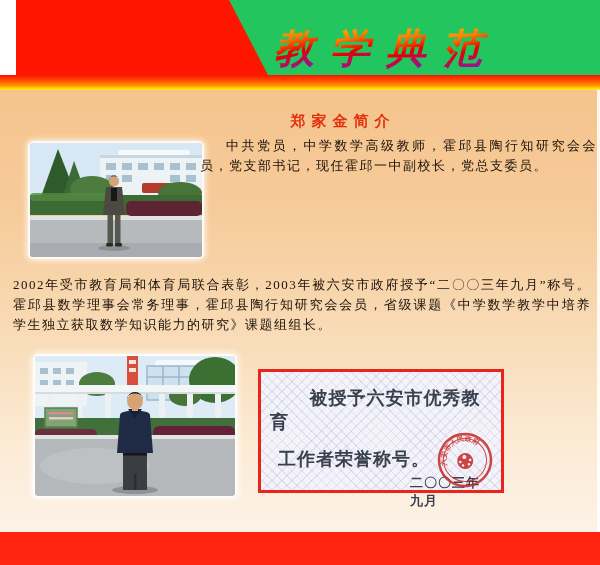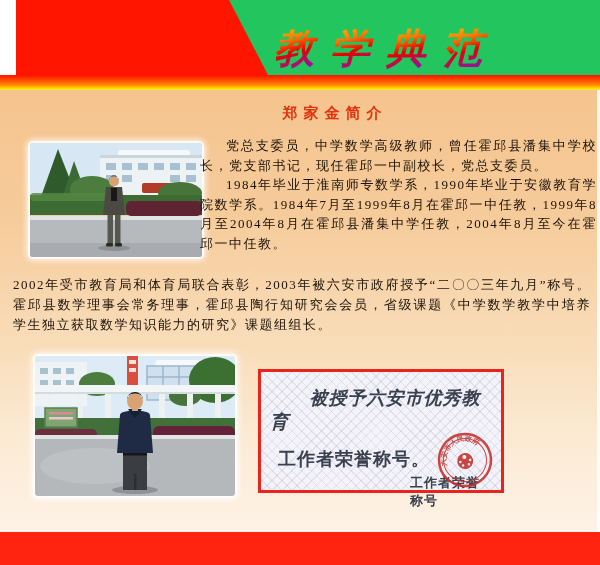--- a/index.html
+++ b/index.html
@@ -25,21 +25,21 @@
     position:absolute;left:0;top:75px;width:600px;height:15px;
     background:linear-gradient(180deg,#ff1200 0%,#ff5500 40%,#ff9300 70%,#ffd800 88%,#ffe83c 100%);
   }
   
   .body-area{
     position:absolute;left:0;top:90px;width:600px;height:442px;
     background:linear-gradient(180deg,#f5c48e 0%,#f6cb9a 28%,#f9ddba 58%,#fcebd5 80%,#fdf2e6 100%);
   }
   .right-edge{position:absolute;right:0;top:0;width:3px;height:442px;background:rgba(255,255,255,.85);}
   .section-heading{
-    position:absolute;left:200px;top:14px;width:270px;margin:0;text-align:center;
+    position:absolute;left:200px;top:14px;width:270px;margin:8px;text-align:center;
     font-size:15px;font-weight:bold;color:#e2320e;letter-spacing:6px;
   }
   .bio-text{position:absolute;left:200px;top:46px;width:397px;color:#1b1208;}
   .bio-text p{margin:0;font-size:13px;line-height:19.5px;letter-spacing:1.5px;text-align:justify;text-indent:2em;font-weight:500;}
   .para3{
     position:absolute;left:13px;top:185px;width:578px;margin:0;color:#1b1208;
     font-size:13px;line-height:20px;letter-spacing:1.5px;text-align:justify;font-weight:500;
   }
   
   .photo{position:absolute;border-radius:3px;box-shadow:0 0 6px 3px rgba(255,255,255,.9),0 0 0 2px rgba(255,255,255,.7);overflow:hidden;}
@@ -51,21 +51,21 @@
     position:absolute;left:258px;top:279px;width:246px;height:124px;box-sizing:border-box;
     border:3px solid #ea241a;
     background-color:#f4f3fa;
     background-image:
       repeating-linear-gradient(45deg,rgba(110,110,165,.14) 0 1px,transparent 1px 7px),
       repeating-linear-gradient(-45deg,rgba(110,110,165,.14) 0 1px,transparent 1px 7px);
     color:#39404e;
   }
   .cert-inner{position:relative;width:100%;height:100%;padding:7px 9px;box-sizing:border-box;}
   .cert-salutation{margin:0;font-size:17px;font-weight:bold;letter-spacing:2px;}
-  .cert-line1{margin:7px 0 13px 0;font-size:18px;font-weight:bold;letter-spacing:1px;text-indent:2.2em;font-style:italic;}
+  .cert-line1{margin:7px 0 13px 0;font-size:18px;font-weight:bold;letter-spacing:1px;text-indent:2.2em;}
   .cert-line2{margin:8px 0 0 8px;font-size:18px;font-weight:bold;letter-spacing:1px;}
   .cert-date{margin:3px 0 0 0;font-size:13px;font-weight:bold;letter-spacing:1px;padding-left:140px;}
   .seal{position:absolute;right:6px;bottom:0px;width:60px;height:60px;opacity:.88;transform:rotate(-12deg);}
   
   .footer-band{position:absolute;left:0;top:532px;width:600px;height:33px;background:#ff2410;}
 </style>
 </head>
 <body>
 
 <div class="page">
@@ -116,22 +116,21 @@
         <rect x="76" y="100" width="7" height="3.5" rx="1.5" fill="#2a2a26"></rect>
         <rect x="85" y="100" width="7" height="3.5" rx="1.5" fill="#2a2a26"></rect>
         <path d="M76 44 L92 44 L95 72 L73 72 Z" fill="#4a4a42"></path>
         <rect x="81" y="45" width="6" height="13" fill="#181818"></rect>
         <circle cx="84" cy="38.5" r="5" fill="#d9a273"></circle>
         <path d="M79 37.5 a5 5 0 0 1 10 0 l-1 -3 a5.5 4 0 0 0 -8 0 Z" fill="#1d1d1d"></path>
       </svg>
     </div>
 
     <div class="bio-text">
-      <p>党总支委员，中学数学高级教师，曾任霍邱县潘集中学校长，党支部书记，现任霍邱一中副校长，党总支委员。</p>
-      <p>1984年毕业于淮南师专数学系，1990年毕业于安徽教育学院数学系。1984年7月至1999年8月在霍邱一中任教，1999年8月至2004年8月在霍邱县潘集中学任教，2004年8月至今在霍邱一中任教。</p>
+      <p>中共党员，中学数学高级教师，霍邱县陶行知研究会会员，党支部书记，现任霍邱一中副校长，党总支委员。</p>
     </div>
 
     <p class="para3">2002年受市教育局和体育局联合表彰，2003年被六安市政府授予“二〇〇三年九月”称号。霍邱县数学理事会常务理事，霍邱县陶行知研究会会员，省级课题《中学数学教学中培养学生独立获取数学知识能力的研究》课题组组长。</p>
 
     <div class="photo photo2">
       <svg width="200" height="140" viewBox="0 0 200 140">
         <rect width="200" height="72" fill="#dcebf6"></rect>
         <rect x="120" y="4" width="60" height="8" rx="4" fill="#ffffff" opacity="0.7"></rect>
         <rect x="0" y="6" width="52" height="44" fill="#eef3f6"></rect>
         <g fill="#a9c0d0">
@@ -178,21 +177,21 @@
         <rect x="97" y="49" width="6" height="6" fill="#d9a273"></rect>
         <circle cx="100" cy="45.5" r="8" fill="#d9a273"></circle>
         <path d="M92 44 a8 8 0 0 1 16 0 l-1.2 -4 a8.5 6 0 0 0 -13.6 0 Z" fill="#1b1b1b"></path>
       </svg>
     </div>
 
     <div class="certificate">
       <div class="cert-inner">
         <p class="cert-line1">被授予六安市优秀教育</p>
         <p class="cert-line2">工作者荣誉称号。</p>
-        <p class="cert-date">工作者荣誉称号</p>
+        <p class="cert-date">二〇〇三年九月</p>
         <svg class="seal" viewBox="0 0 60 60">
           <circle cx="30" cy="30" r="26" fill="none" stroke="#c62f2a" stroke-width="2.5"></circle>
           <circle cx="30" cy="30" r="21.5" fill="none" stroke="#c62f2a" stroke-width="1"></circle>
           <circle cx="30" cy="31" r="8" fill="#c62f2a"></circle>
           <circle cx="30" cy="27" r="2" fill="#f4f3fa"></circle>
           <circle cx="25" cy="31" r="1.3" fill="#f4f3fa"></circle>
           <circle cx="35" cy="31" r="1.3" fill="#f4f3fa"></circle>
           <circle cx="27" cy="35" r="1.3" fill="#f4f3fa"></circle>
           <circle cx="33" cy="35" r="1.3" fill="#f4f3fa"></circle>
           <path id="seal-arc" d="M12 36 a19 19 0 1 1 36 0" fill="none"></path>

